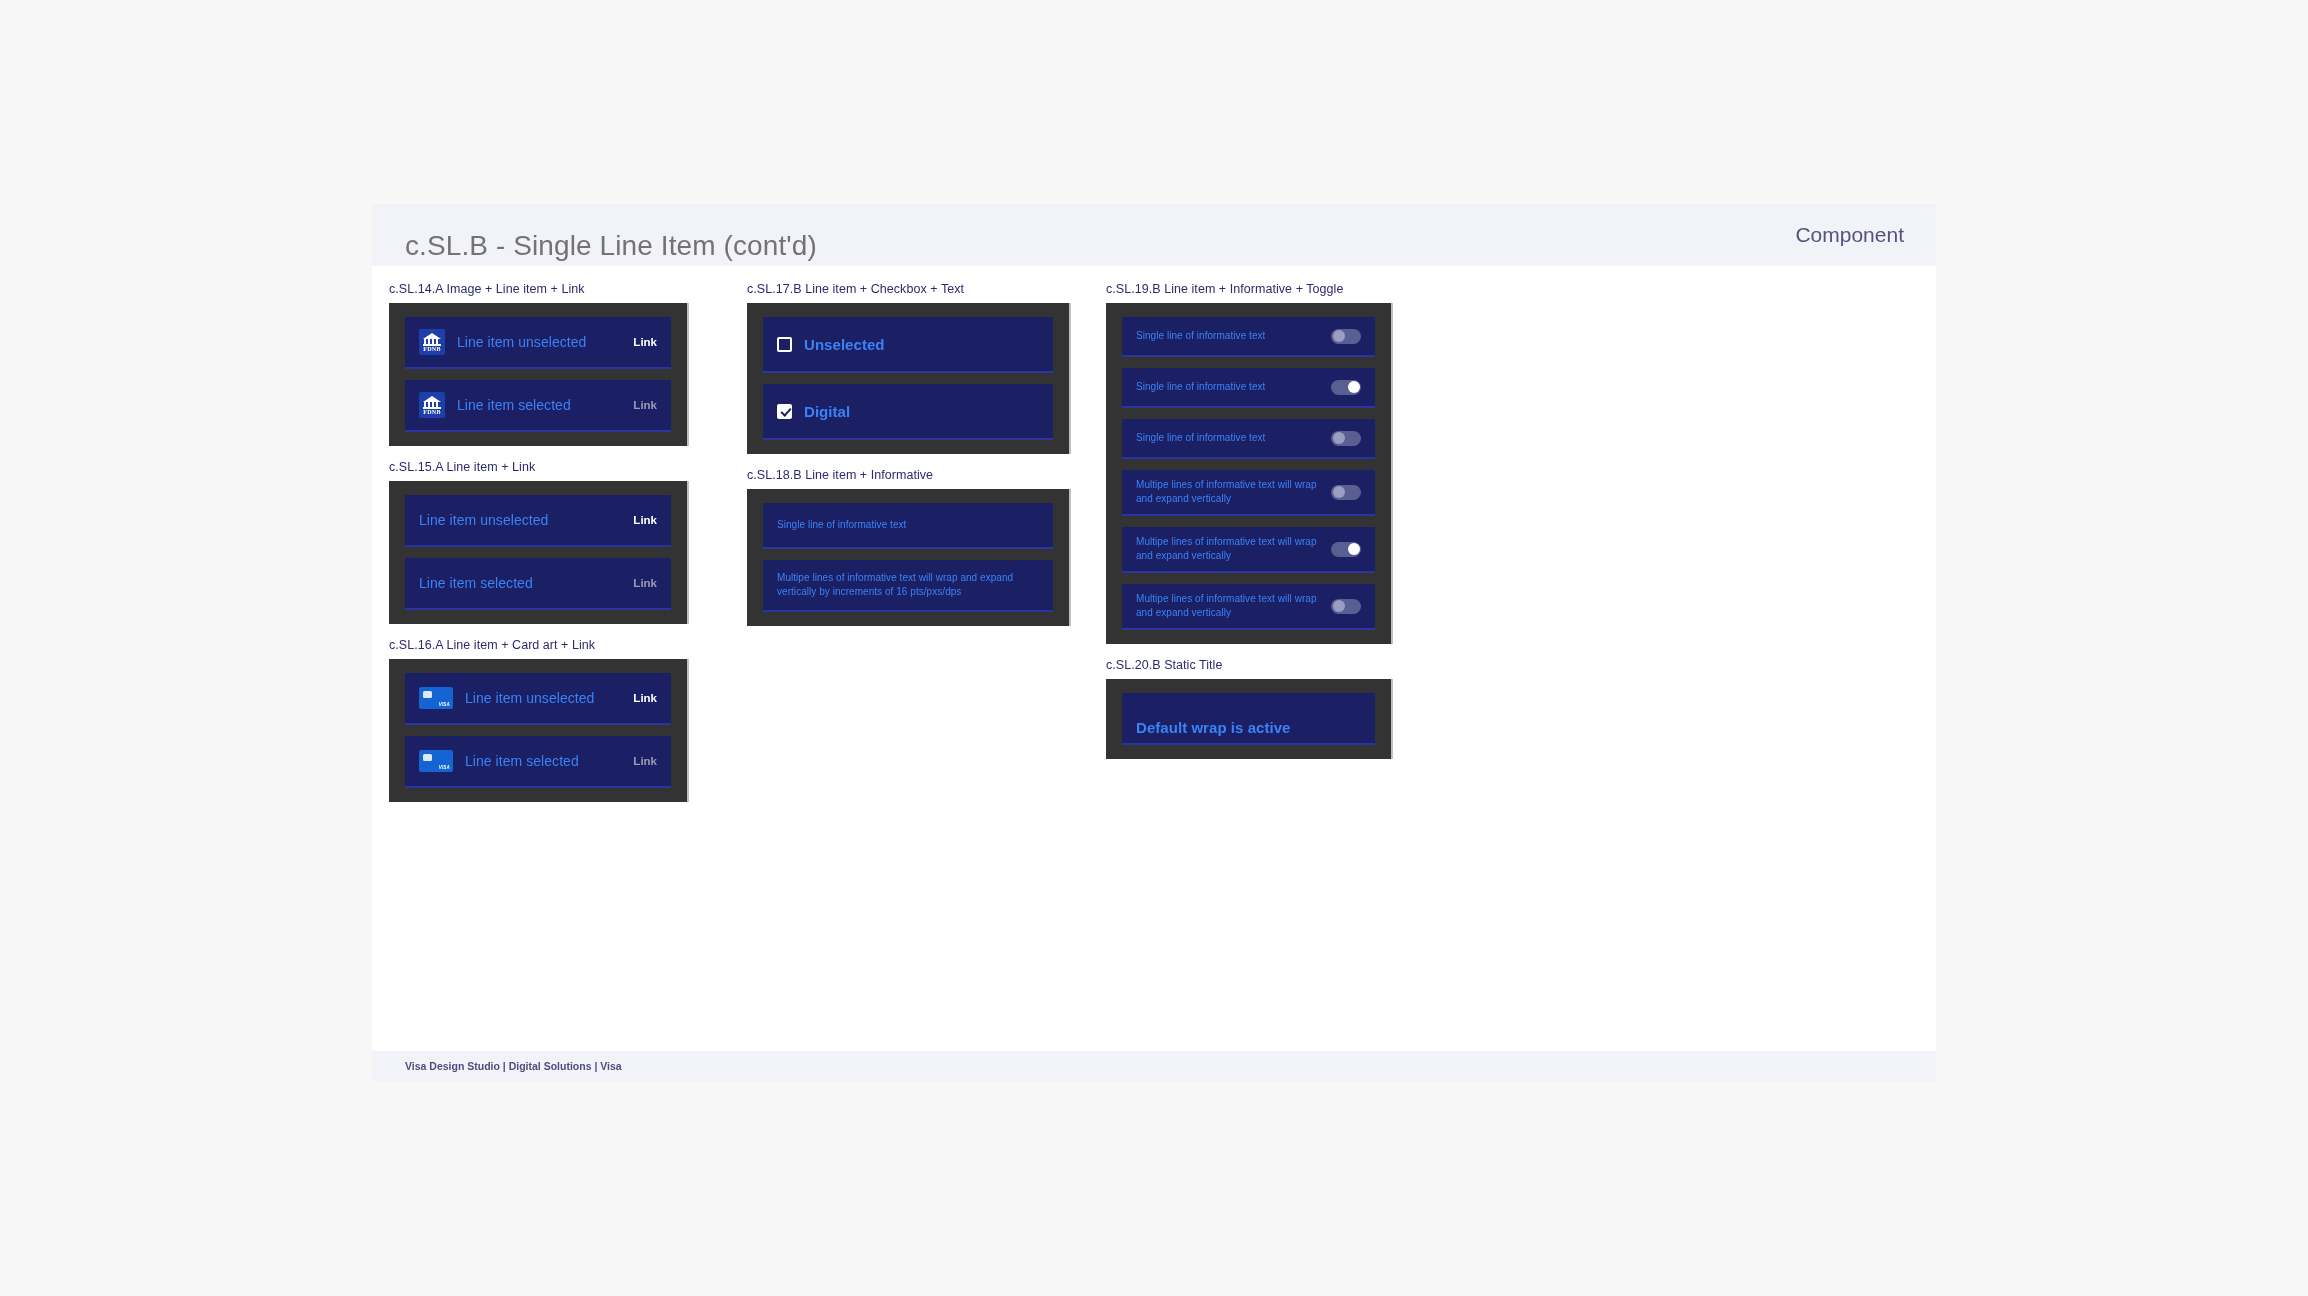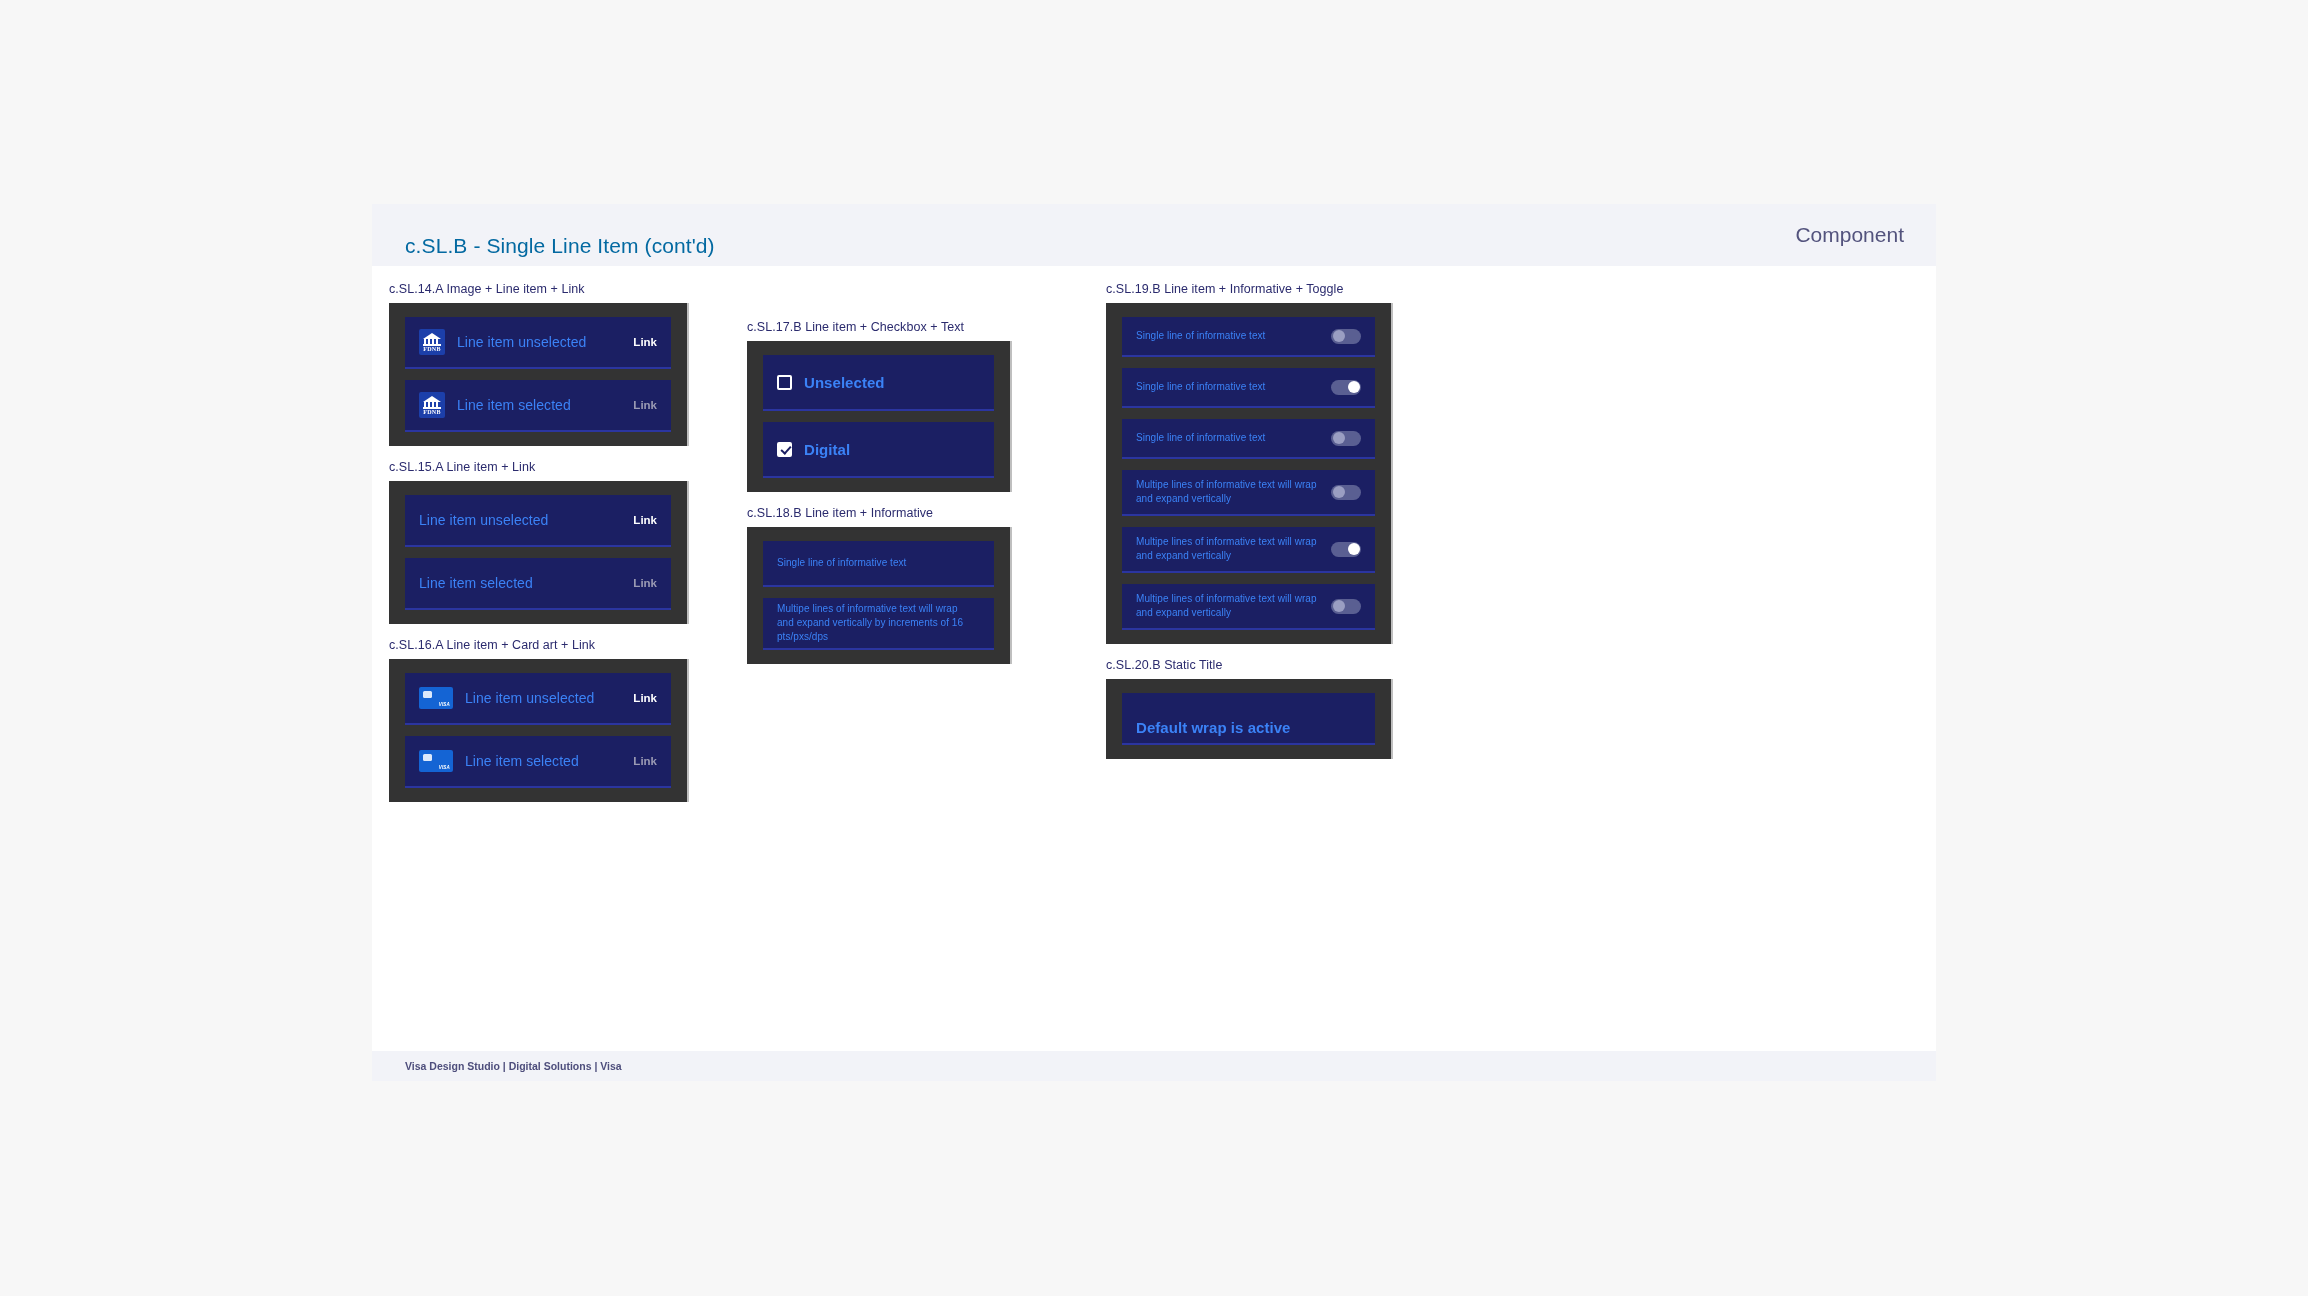--- a/index.html
+++ b/index.html
@@ -24,22 +24,22 @@
   
   .header {
     height: 62px;
     background: #f2f3f8;
     display: flex;
     align-items: center;
     justify-content: space-between;
     padding: 0 32px 0 33px;
   }
   .header-title {
-    font-size: 21px;
-    color: #0369a1;
+    font-size: 28px;
+    color: #737373;
     letter-spacing: .1px;
     white-space: nowrap;
     margin-top: 22px;
   }
   .header-right {
     font-size: 21px;
     color: #53537d;
     white-space: nowrap;
   }
 
@@ -49,21 +49,21 @@
     height: 785px;
     background: #ffffff;
     padding: 0;
   }
 
   .column {
     position: absolute;
     top: 16px;
   }
   .col-1 { left: 17px;  width: 300px; }
-  .col-2 { left: 375px; width: 265px; margin-top: 38px; }
+  .col-2 { left: 375px; width: 324px; }
   .col-3 { left: 734px; width: 287px; }
 
   .section { margin-bottom: 14px; }
 
   .section-label {
     font-size: 12.5px;
     color: #2b2b6e;
     margin-bottom: 7px;
     white-space: nowrap;
     letter-spacing: .05px;

